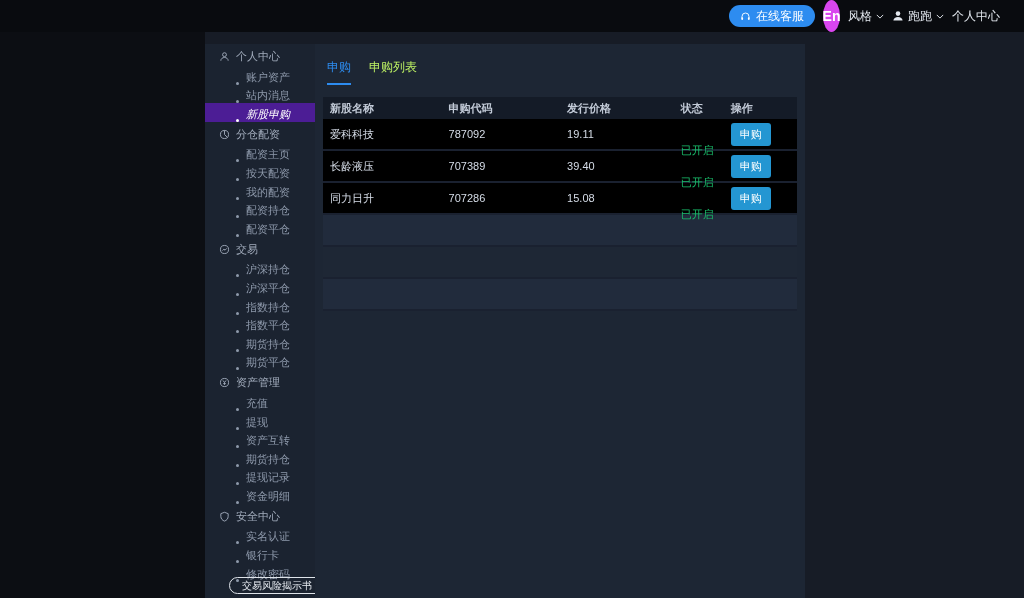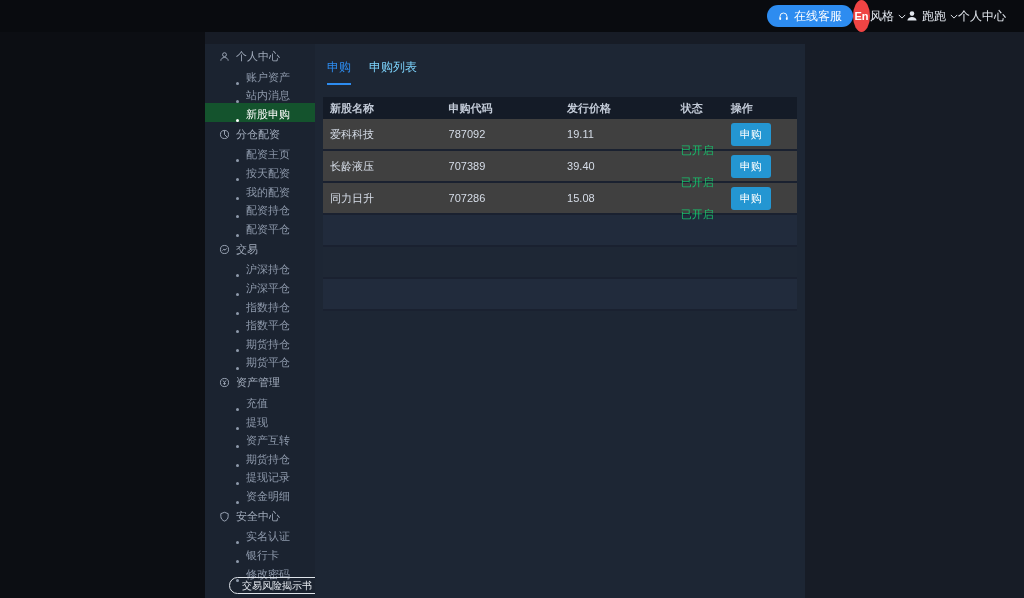--- a/index.html
+++ b/index.html
@@ -5,55 +5,55 @@
   * { margin:0; padding:0; box-sizing:border-box; }
   html,body { width:1024px; height:598px; }
   body { font-family:"Liberation Sans","DejaVu Sans",sans-serif; background:#171c26; overflow:hidden; }
   .screen { position:relative; width:1024px; height:598px; background:#171c26; overflow:hidden; }
   .screen::before { content:""; position:absolute; left:0; top:32px; width:205px; height:566px; background:#0c0e13; }
 
   
   .topnav { position:absolute; top:0; left:0; right:0; height:32px; background:#090b0f;
             display:flex; align-items:center; z-index:5; }
   .nav-left { display:flex; align-items:center; gap:15px; padding-left:22px; }
-  .nav-right { margin-left:auto; display:flex; align-items:center; gap:0; padding-right:18px; }
+  .nav-right { margin-left:auto; display:flex; align-items:center; gap:8px; padding-right:24px; }
   .nav-item { font-size:12px; color:#e2e7ee; cursor:pointer; white-space:nowrap; display:inline-flex; align-items:center; gap:4px; }
   .pill { display:inline-flex; align-items:center; gap:5px; background:#2d8cf0; color:#fff; border:none;
           border-radius:11px; height:22px; padding:0 11px; font-size:12px; cursor:pointer; white-space:nowrap;
           font-family:inherit; }
-  .lang-badge { width:17px; height:32px; border-radius:50%; background:#ef4444; color:#fff; font-size:11px;
+  .lang-badge { width:17px; height:32px; border-radius:50%; background:#d946ef; color:#fff; font-size:14px;
                 font-weight:bold; display:inline-flex; align-items:center; justify-content:center; cursor:pointer; }
   .icon { display:inline-flex; align-items:center; }
 
   
   .content { position:absolute; left:205px; top:44px; width:600px; height:554px; display:flex; }
 
   
   .sidebar { position:relative; width:110px; background:#1b2330; flex:none; }
   .side-section-header { display:flex; align-items:center; gap:6px; padding-left:14px; height:19px;
                          font-size:11px; color:#a3adbd; cursor:pointer; margin-top:3px; }
   .side-item { display:flex; align-items:flex-end; height:18.6px; padding-left:31px; font-size:11px;
                color:#8e99ab; cursor:pointer; }
   .side-item .dot { width:3px; height:3px; border-radius:50%; background:#8e99ab; margin-right:7px; flex:none; }
-  .side-item.active { background:#14532d; color:#fff; }
+  .side-item.active { background:#4c1d95; color:#fff;font-style:italic; }
   .side-item.active .dot { background:#fff; }
   .risk-btn { position:absolute; left:24px; bottom:4px; width:96px; height:17px; border:1px solid #dfe4ea;
               border-radius:9px; background:transparent; color:#e8ecf2; font-size:10px; line-height:14px;
               cursor:pointer; font-family:inherit; }
 
   
   .main { width:490px; background:#1d2634; flex:none; position:relative; }
   .tabs { display:flex; gap:18px; padding:15px 0 0 12px; }
-  .tab { font-size:12px; color:#7dd3fc; padding-bottom:7px; cursor:pointer; }
+  .tab { font-size:12px; color:#bef264; padding-bottom:7px; cursor:pointer; }
   .tab.active { color:#2d8cf0; border-bottom:2px solid #2d8cf0; }
 
   .table { margin:12px 8px 0; }
   .thead { display:flex; align-items:center; height:22px; background:#141b27; font-size:11px;
            font-weight:bold; color:#c2cad7; }
-  .trow { display:flex; align-items:center; height:32px; background:#404040; border-bottom:2px solid #1a2130;
+  .trow { display:flex; align-items:center; height:32px; background:#000000; border-bottom:2px solid #1a2130;
           font-size:11px; color:#d6dde8; }
   .trow.empty-a { background:#212b3c; }
   .trow.empty-b { background:#1e2735; }
   .c-name   { width:26.5%; padding-left:7px; }
   .c-code   { width:25%; }
   .c-price  { width:24%; }
   .c-status { width:10.5%; }
   .c-action { width:14%; }
   .trow .c-status { color:#19be6b;margin-top:32px; }
   .buy-btn { background:#2496d2; color:#fff; border:none; border-radius:3px; font-size:11px;

